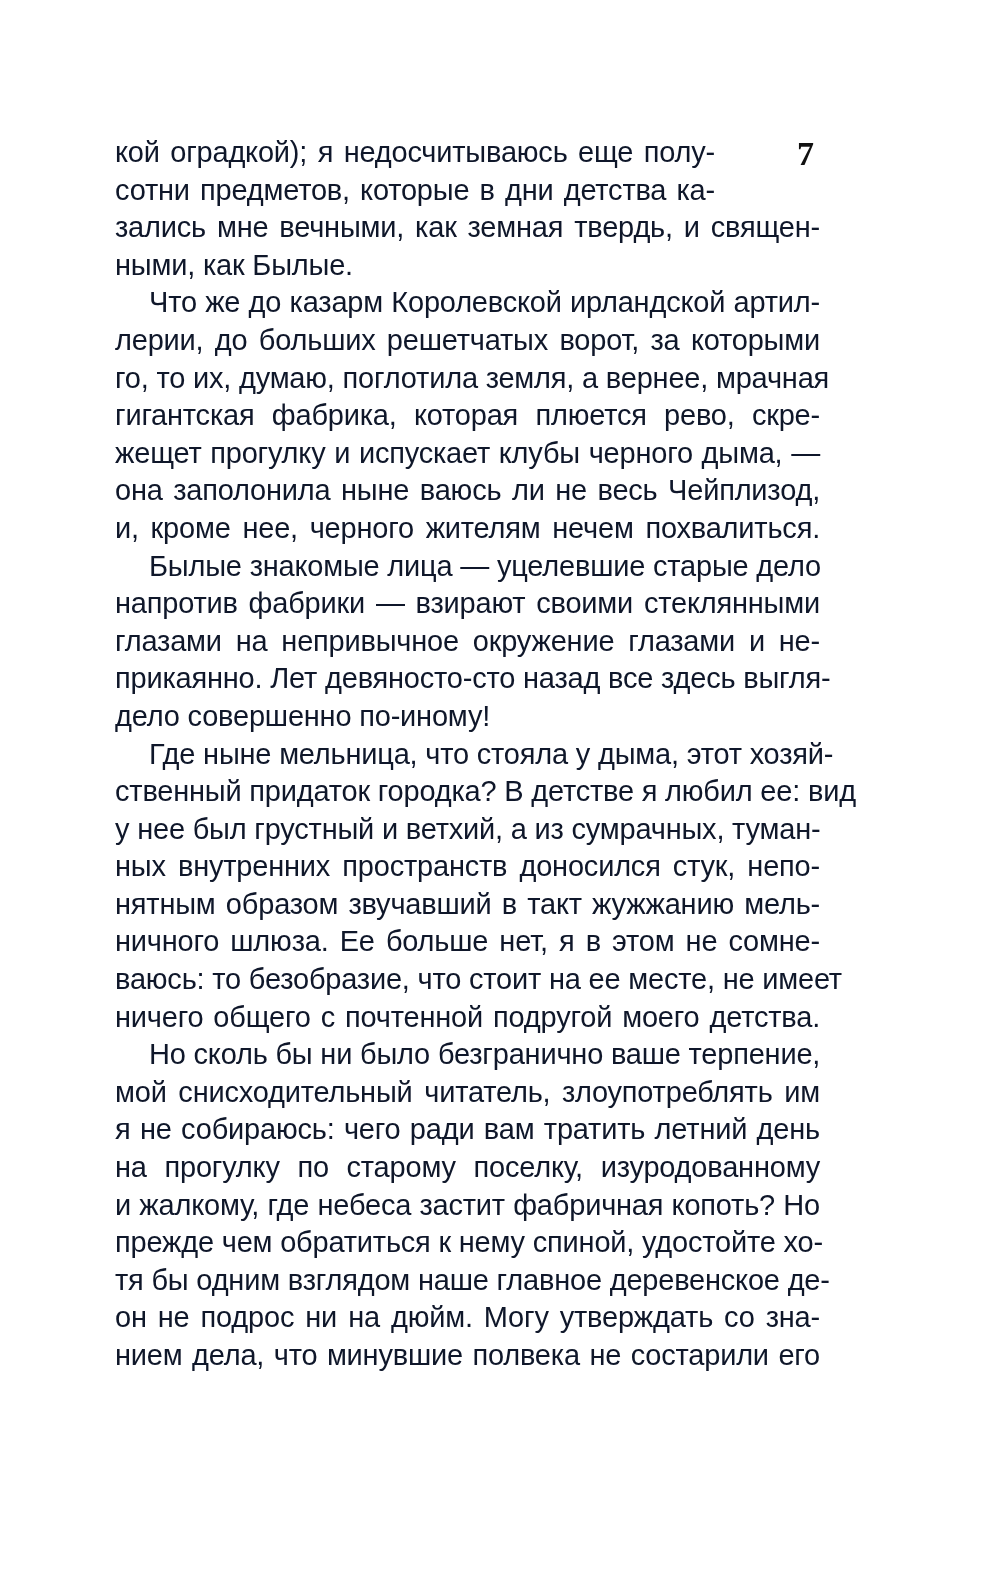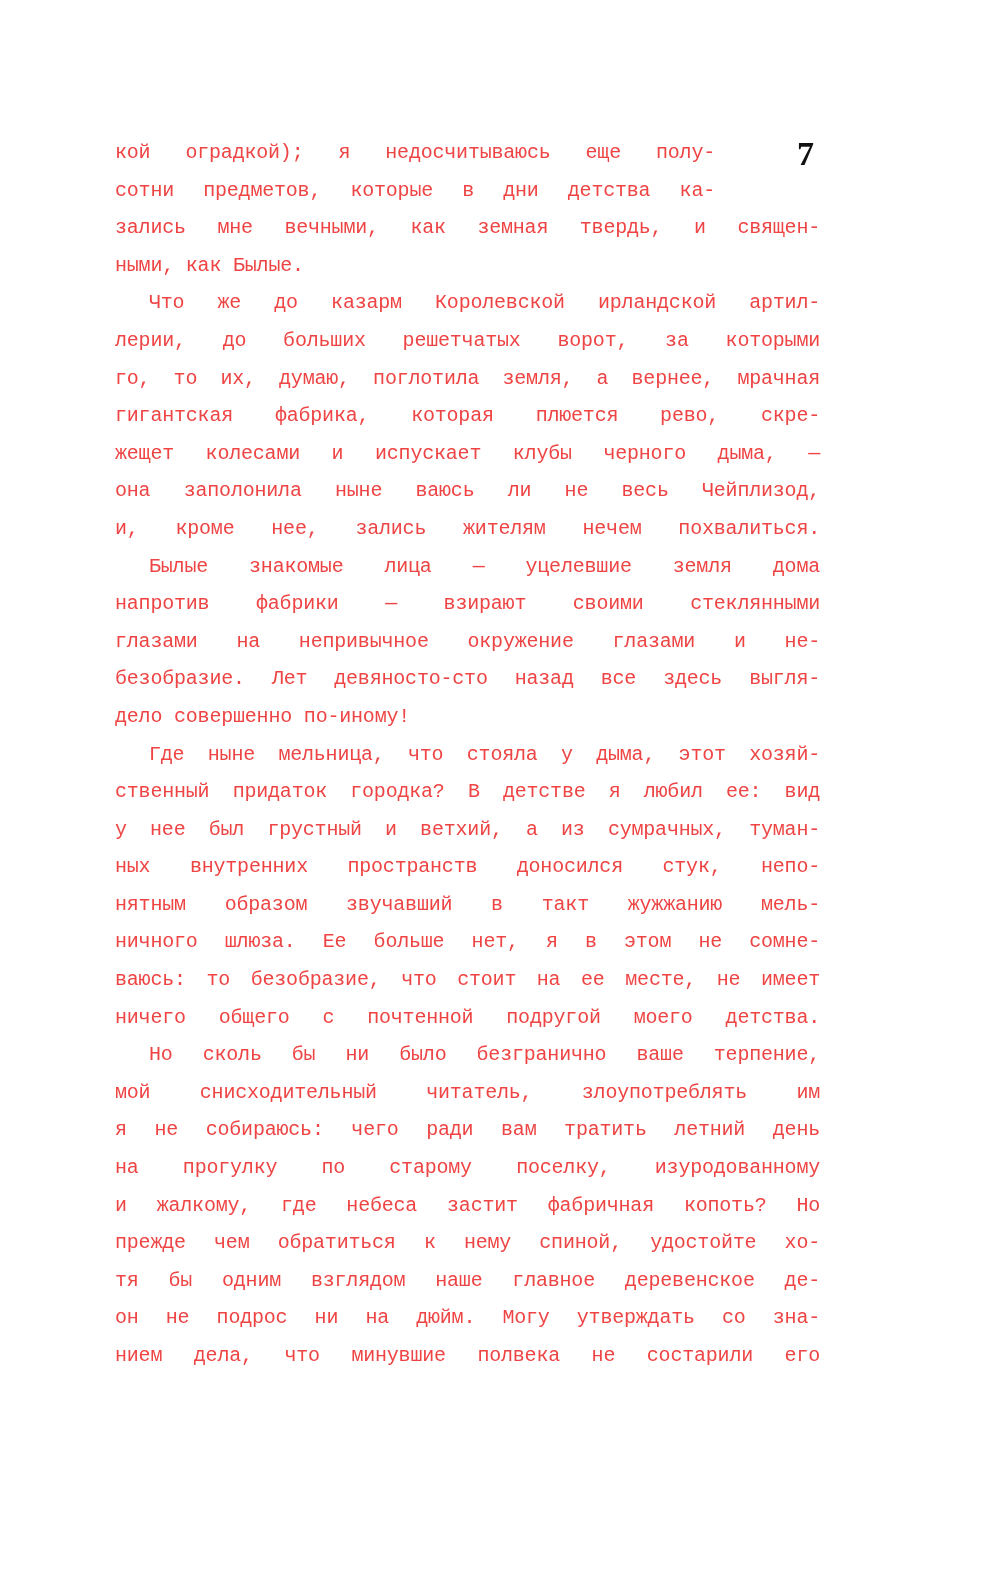--- a/index.html
+++ b/index.html
@@ -1,20 +1,20 @@
 <!DOCTYPE html>
 <html><head>
 <meta charset="utf-8">
 <style>
   html, body { margin: 0; padding: 0; background: #ffffff; }
   body { width: 1000px; height: 1584px; position: relative; overflow: hidden; }
   .page {
     position: absolute; left: 115px; top: 134px; width: 705px;
-    font-family: Liberation Mono, monospace;
-    font-size: 20px; line-height: 37.6px; color: #ef4444;
+    font-family: Liberation Sans, sans-serif;
+    font-size: 29px; line-height: 37.6px; color: #0f172a;
     letter-spacing: -0.2px;
   }
   .line { display: block; white-space: nowrap; text-align: justify; text-align-last: justify; height: 37.6px; }
   .line.last { text-align-last: left; }
   .line.indent { padding-left: 34px; }
   .first-line { width: 600px; }
   .page-number {
     position: absolute; left: 797px; top: 134px;
     font-family: "Liberation Serif", "DejaVu Serif", serif;
     font-weight: bold; font-size: 34px; line-height: 40px; color: #111;
@@ -30,29 +30,29 @@
     <span class="line first-line">кой оградкой); я недосчитываюсь еще полу-</span>
     <span class="line" style="width:600px">сотни предметов, которые в дни детства ка-</span>
     <span class="line">зались мне вечными, как земная твердь, и священ-</span>
     <span class="line last">ными, как Былые.</span>
   </div>
   <div>
     <span class="line indent">Что же до казарм Королевской ирландской артил-</span>
     <span class="line">лерии, до больших решетчатых ворот, за которыми</span>
     <span class="line">го, то их, думаю, поглотила земля, а вернее, мрачная</span>
     <span class="line">гигантская фабрика, которая плюется рево, скре-</span>
-    <span class="line">жещет колесами и испускает клубы черного дыма, —</span>
+    <span class="line">жещет прогулку и испускает клубы черного дыма, —</span>
     <span class="line">она заполонила ныне ваюсь ли не весь Чейплизод,</span>
-    <span class="line">и, кроме нее, зались жителям нечем похвалиться.</span>
+    <span class="line">и, кроме нее, черного жителям нечем похвалиться.</span>
   </div>
   <div>
-    <span class="line indent">Былые знакомые лица — уцелевшие земля дома</span>
+    <span class="line indent">Былые знакомые лица — уцелевшие старые дело</span>
     <span class="line">напротив фабрики — взирают своими стеклянными</span>
     <span class="line">глазами на непривычное окружение глазами и не-</span>
-    <span class="line">безобразие. Лет девяносто-сто назад все здесь выгля-</span>
+    <span class="line">прикаянно. Лет девяносто-сто назад все здесь выгля-</span>
     <span class="line last">дело совершенно по-иному!</span>
   </div>
   <div>
     <span class="line indent">Где ныне мельница, что стояла у дыма, этот хозяй-</span>
     <span class="line">ственный придаток городка? В детстве я любил ее: вид</span>
     <span class="line">у нее был грустный и ветхий, а из сумрачных, туман-</span>
     <span class="line">ных внутренних пространств доносился стук, непо-</span>
     <span class="line">нятным образом звучавший в такт жужжанию мель-</span>
     <span class="line">ничного шлюза. Ее больше нет, я в этом не сомне-</span>
     <span class="line">ваюсь: то безобразие, что стоит на ее месте, не имеет</span>

